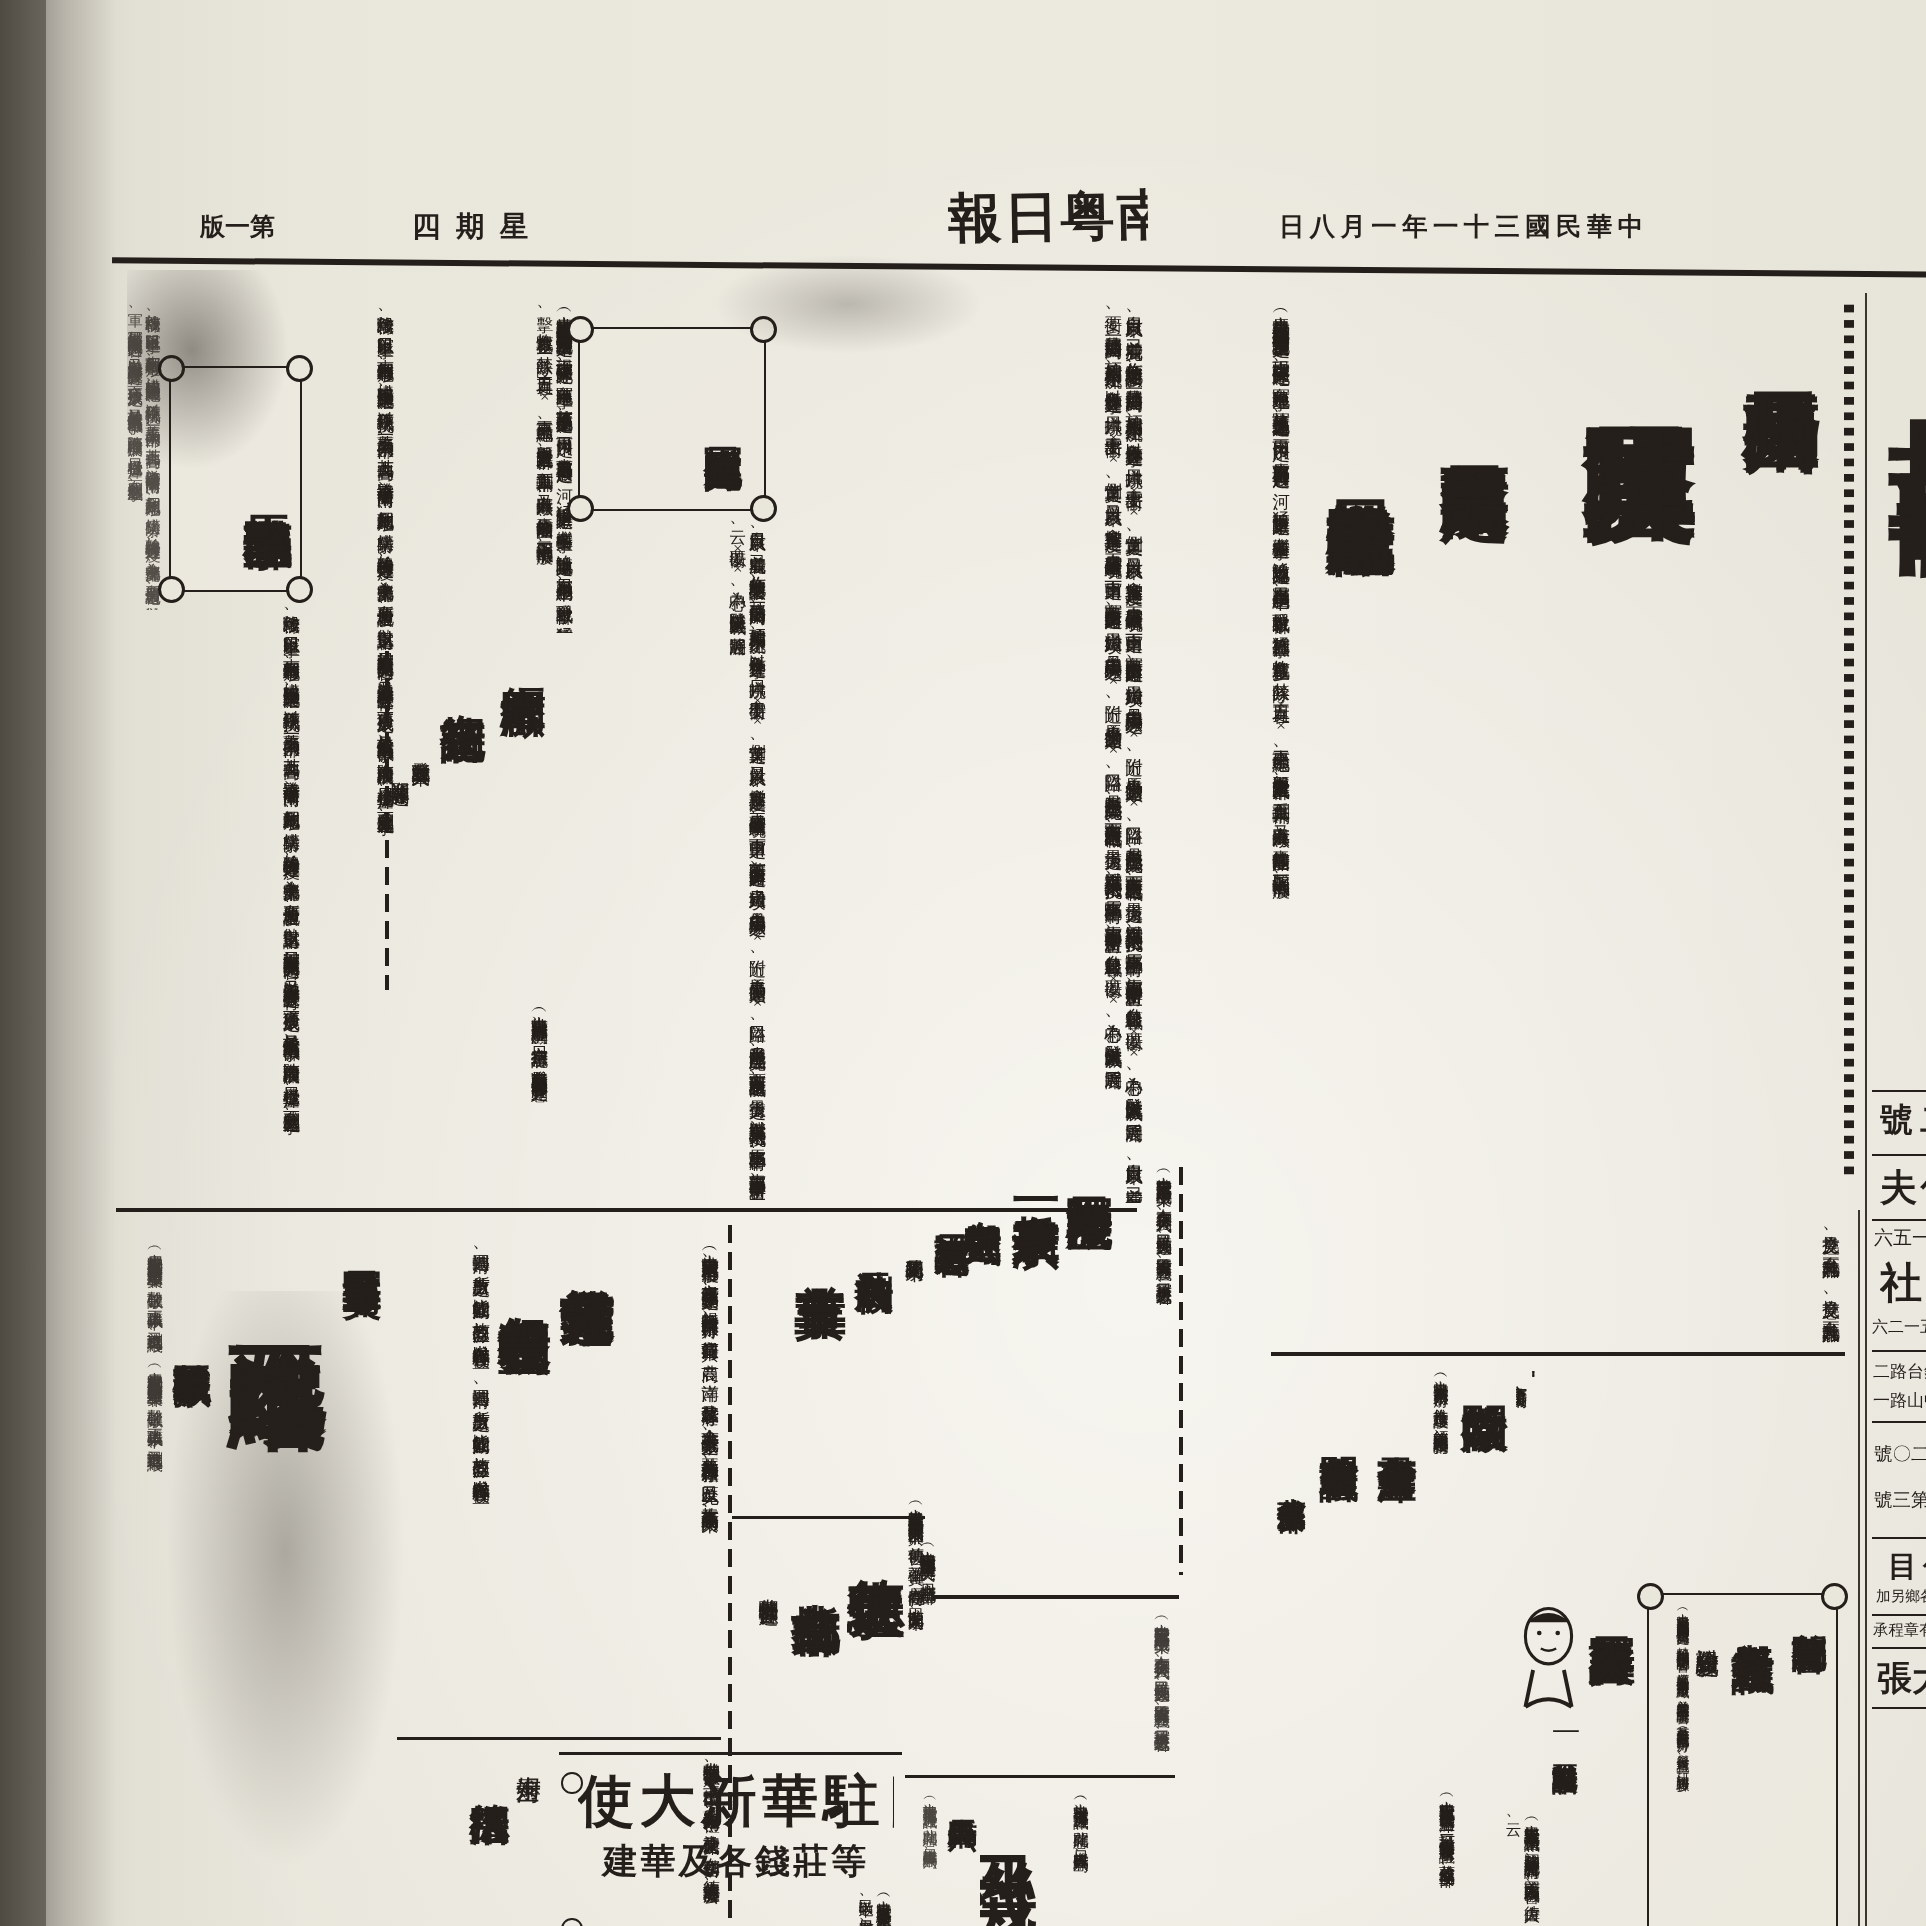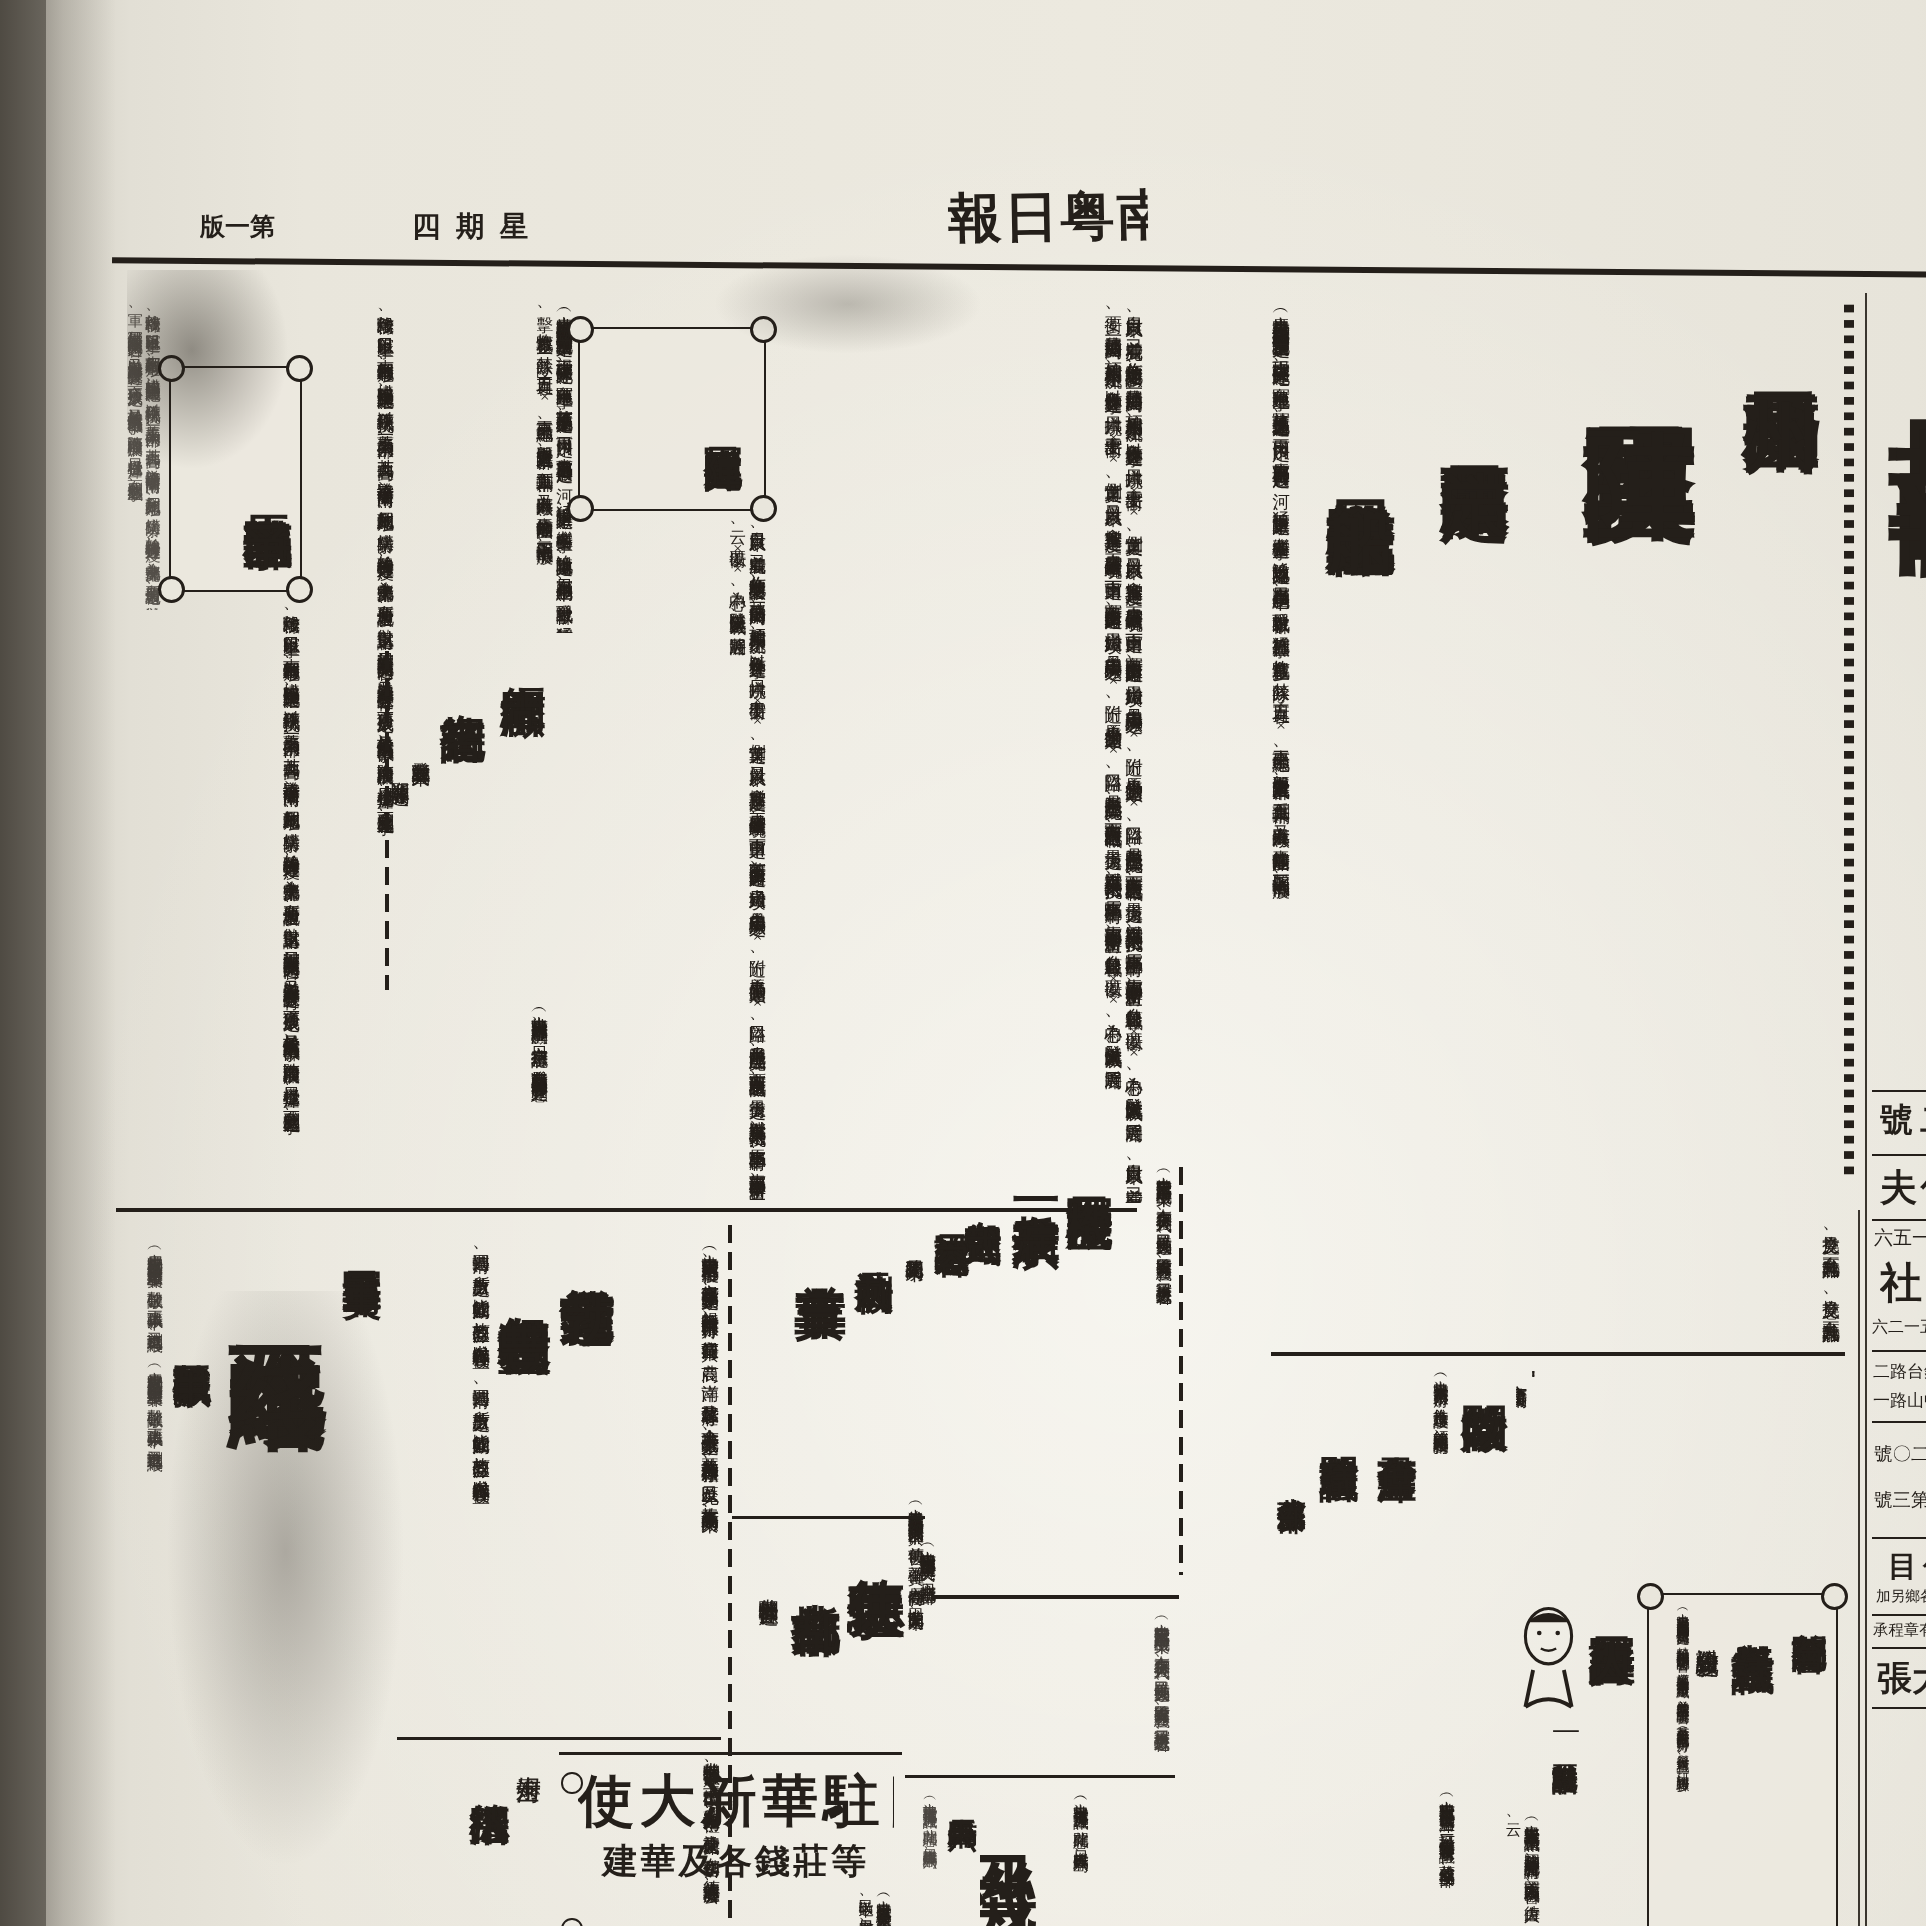--- a/index.html
+++ b/index.html
@@ -25,20 +25,21 @@
   svg{display:block;}
 </style>
 </head>
 <body>
 
 <div id="paper">
 
   <div class="abs hv" style="left:200px;top:210px;width:131px;height:42px;font-size:25px;font-weight:bold;">版一第</div>
   <div class="abs hv" style="left:412px;top:208px;width:162px;height:44px;font-size:28.5px;font-weight:bold;letter-spacing:15.4px;">四期星</div>
   <div class="abs hv" style="left:948px;top:181px;width:200px;height:89px;font-size:54px;font-weight:900;letter-spacing:2.3px;transform:rotate(-1deg);">報日粤南</div>
+  <div class="abs hv" style="left:1279px;top:210px;width:482px;height:42px;font-size:25.4px;font-weight:bold;letter-spacing:5.4px;">日八月一年一十三國民華中</div>
   <div class="abs rule" style="left:112px;top:265px;width:1972px;height:6.2px;transform:rotate(0.45deg);"></div>
 
   <div class="abs v b" style="left:1880px;top:300px;width:166px;height:809px;font-size:154px;line-height:1.05;">南粤日報</div>
   <div class="abs zig" style="left:1844px;top:297px;width:10.8px;height:882px;"></div>
   <div class="abs thin" style="left:1865px;top:293px;width:2.3px;height:1656px;"></div>
 
   <div class="abs rule" style="left:1872px;top:1090px;width:200px;height:2.3px;"></div>
   <div class="abs hv b" style="left:1880px;top:1098px;width:193px;height:46px;font-size:33px;letter-spacing:7px;">號二七八第</div>
   <div class="abs rule" style="left:1872px;top:1154px;width:200px;height:2.3px;"></div>
   <div class="abs hv b" style="left:1880px;top:1163px;width:193px;height:48px;font-size:37px;letter-spacing:3.9px;">夫俠李長社</div>

